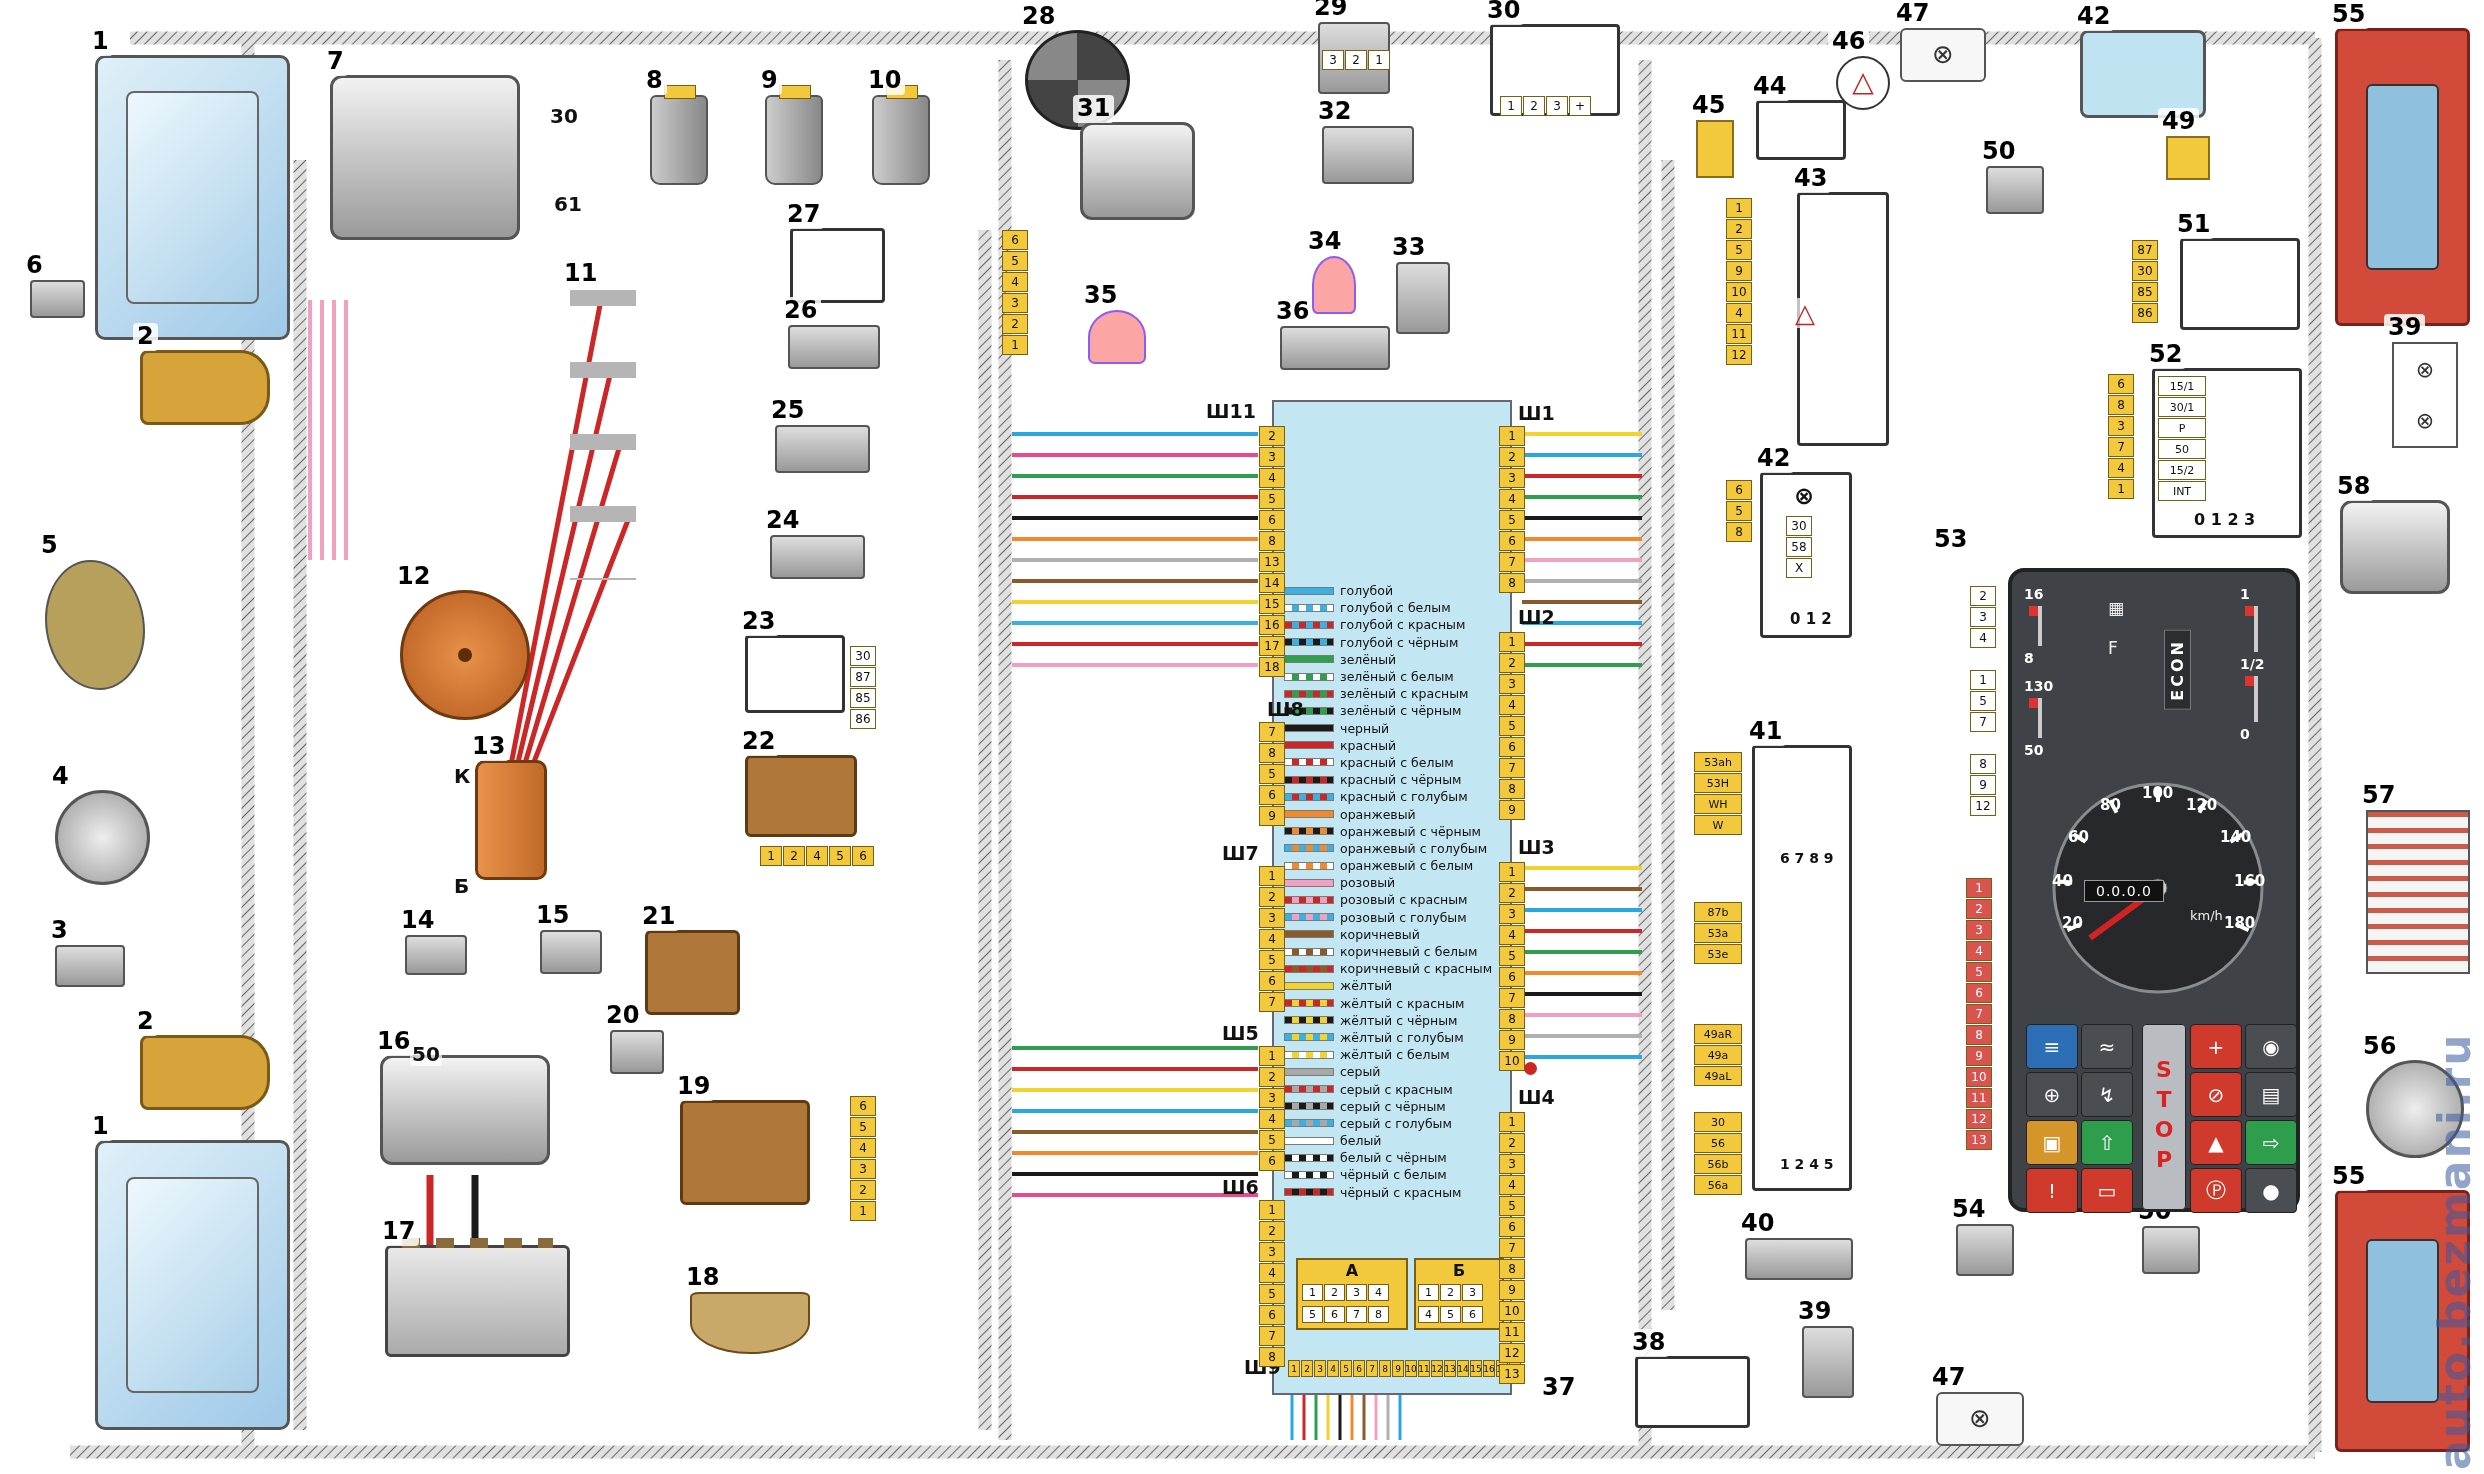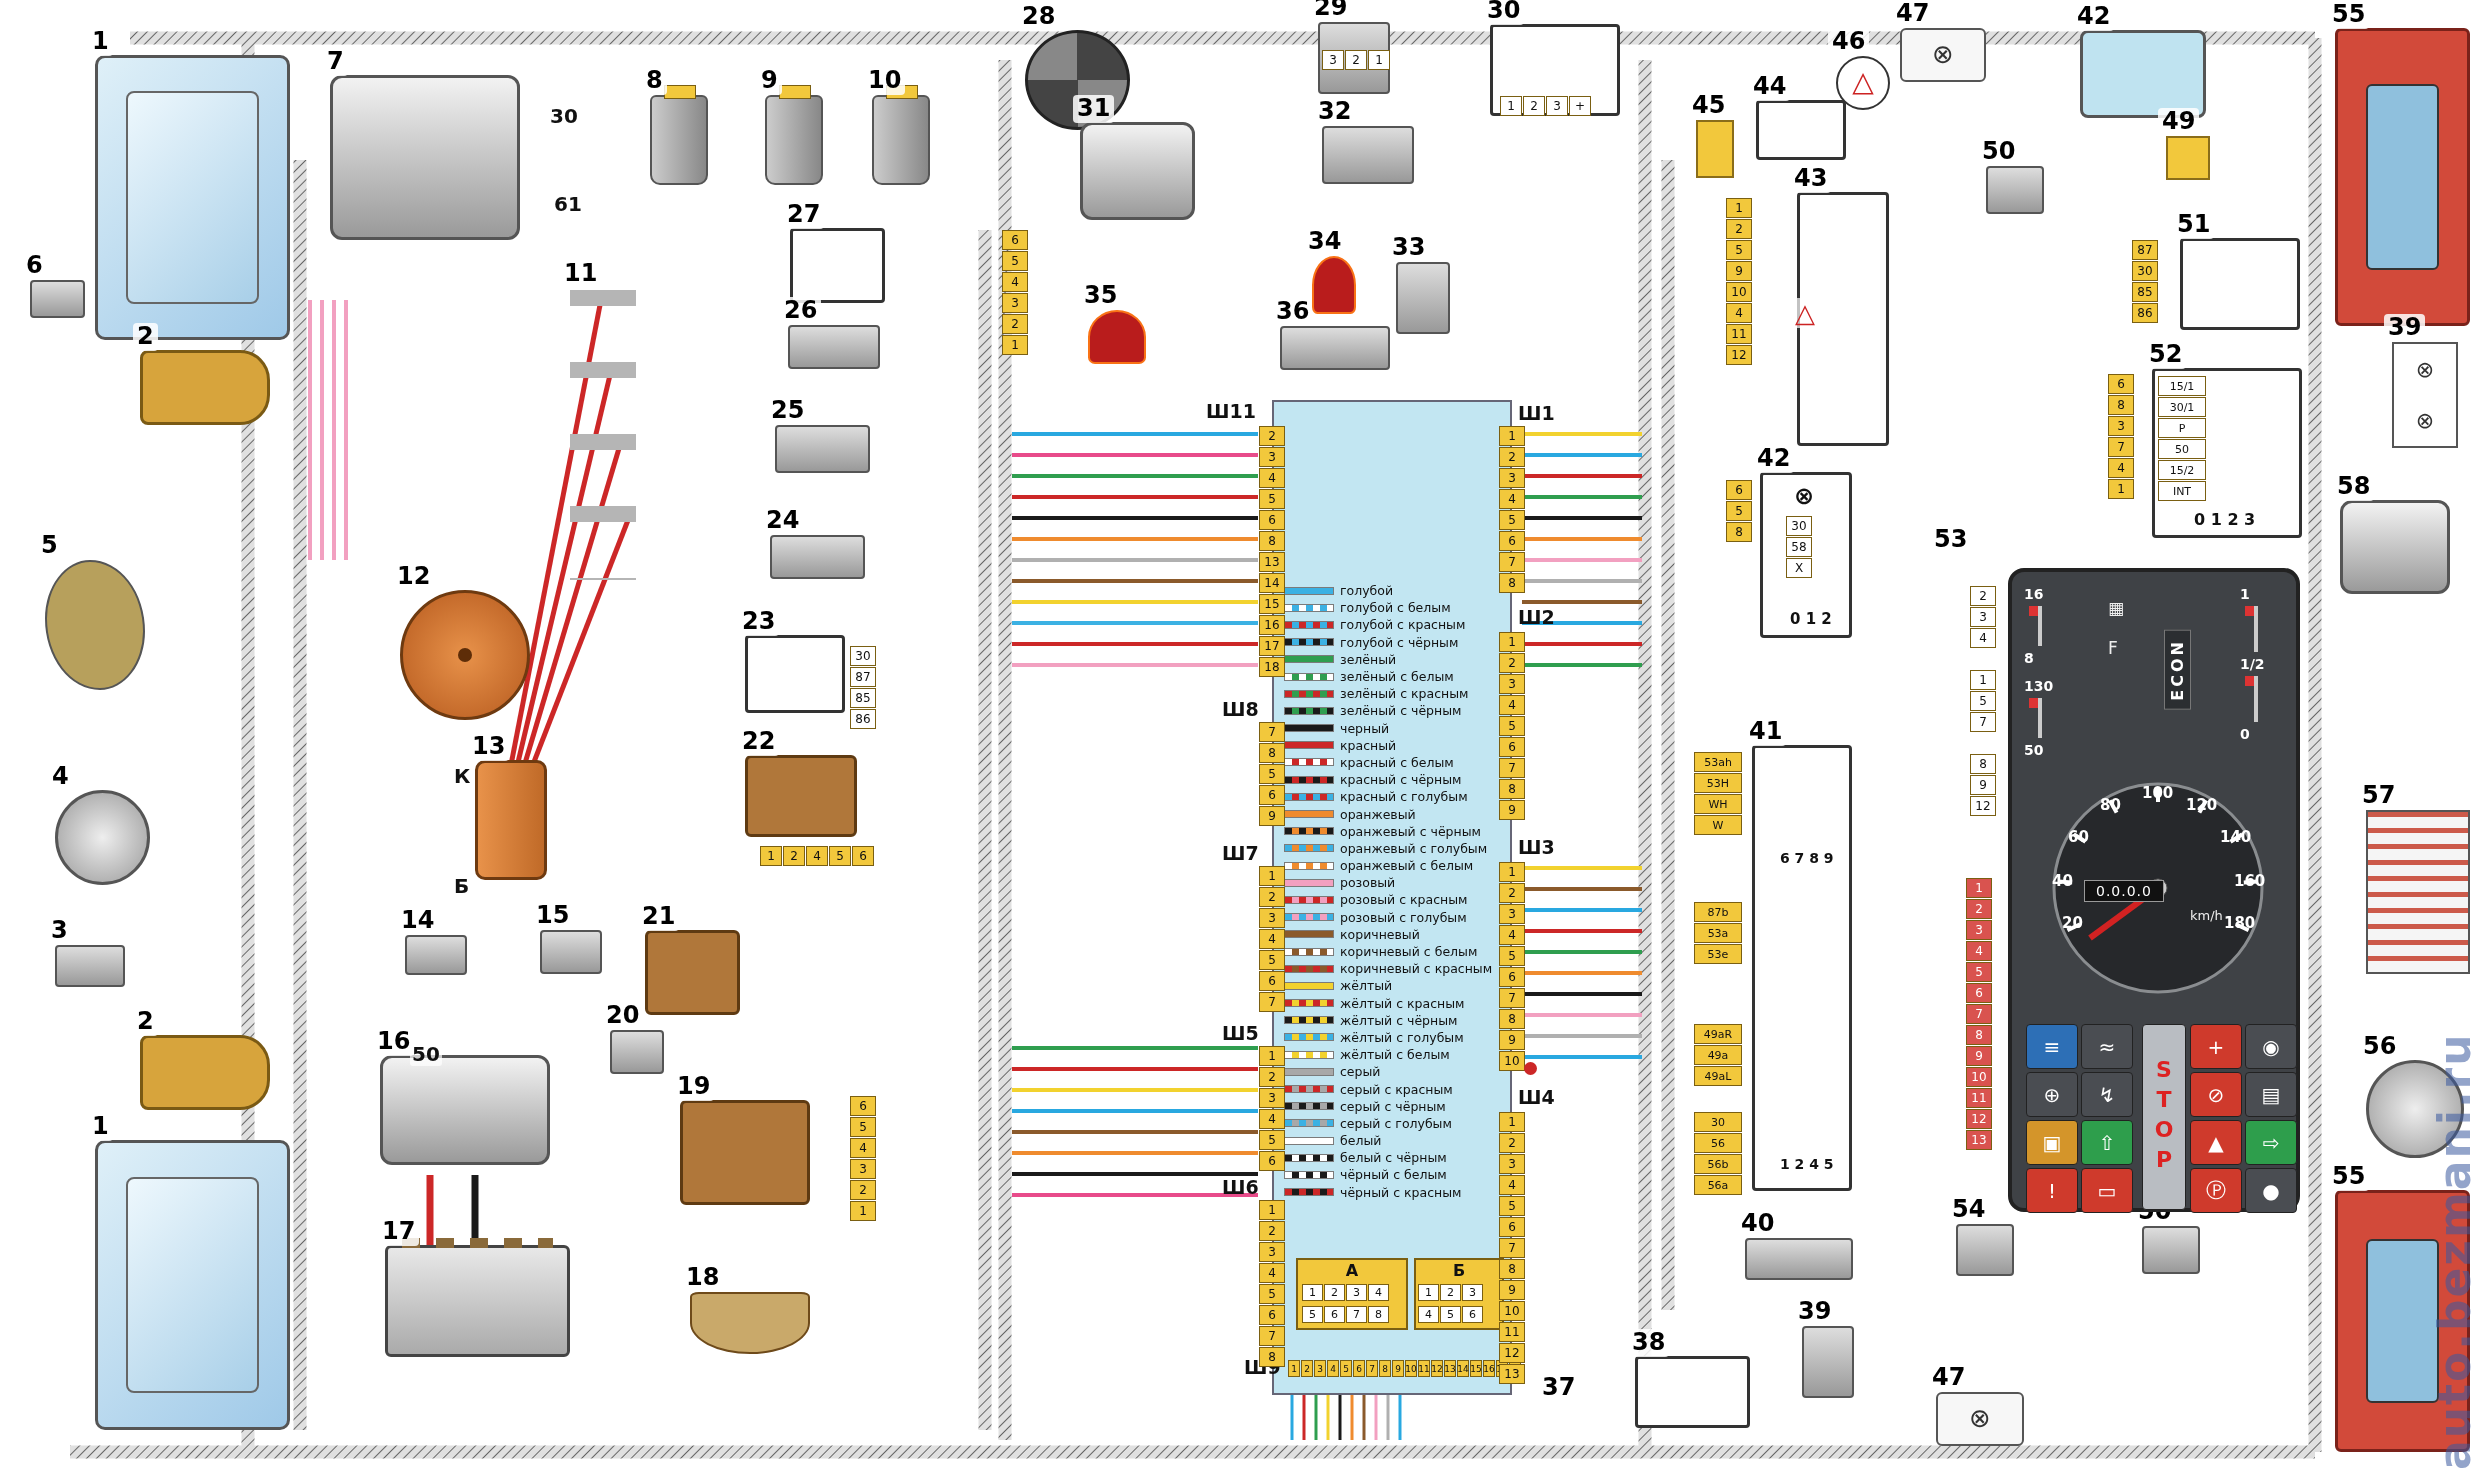--- a/index.html
+++ b/index.html
@@ -59,21 +59,21 @@
   [data-kind="round"]{border-radius:50%;background:radial-gradient(#eee,#999);border:3px solid #555;}
   [data-kind="plug"],[data-kind="sensor"],[data-kind="devsm"],[data-kind="cyl"],[data-kind="boltplug"]{
        background:linear-gradient(#ddd,#999);border:2px solid #555;border-radius:4px;}
   [data-kind="distributor"]{border-radius:50%;background:radial-gradient(#e8924a,#b65a1e);border:3px solid #6e3a10;}
   [data-kind="distributor"]::after{content:"";position:absolute;left:44%;top:44%;width:12%;height:12%;
        border-radius:50%;background:#5e2d08;}
   [data-kind="coil"]{background:linear-gradient(90deg,#e8924a,#c06a28);border:3px solid #6e3a10;border-radius:10px;}
   [data-kind="plugwires"]{background:repeating-linear-gradient(180deg,#b5b5b5 0 16px,transparent 16px 72px);}
   [data-kind="fanmotor"]{border-radius:50%;border:3px solid #222;
        background:conic-gradient(#444 0 25%,#888 0 50%,#444 0 75%,#888 0);}
-  [data-kind="lampsm"]{background:#b91c1c;border:2px solid #f97316;border-radius:50% 50% 12% 12%;}
+  [data-kind="lampsm"]{background:#fca5a5;border:2px solid #8b5cf6;border-radius:50% 50% 12% 12%;}
   [data-kind="yellowbox"],[data-kind="yellowpair"]{background:#f2c83c;border:2px solid #8a6d1a;}
   [data-kind="hazard"]{background:#fff;border:2px solid #333;border-radius:50%;}
   [data-kind="hazard"]::after{content:"△";color:#c22;font-size:28px;position:absolute;left:50%;top:50%;
        transform:translate(-50%,-56%);}
   [data-kind="lampbox"]{background:#f7f7f7;border:2px solid #555;border-radius:6px;}
   [data-kind="lampbox"]::after{content:"⊗";color:#333;font-size:26px;position:absolute;left:50%;top:50%;
        transform:translate(-50%,-52%);}
   [data-kind="blue"]{background:#bfe3f0;border:3px solid #555;border-radius:8px;}
   [data-kind="grid"]{background:repeating-linear-gradient(180deg,#cc5a4a 0 5px,#f5f5f5 5px 16px);border:2px solid #555;}
   [data-kind="boat"]{background:#c9a96a;border:2px solid #6e4a1a;border-radius:12% 12% 80% 80%;}
@@ -386,21 +386,21 @@
         <span class="llabel">чёрный с белым</span>
       </div>
 
       <div class="legend-row">
         <span class="swatch" style="--c1: #1a1a1a; --c2: #cc2727;"></span>
         <span class="llabel">чёрный с красным</span>
       </div>
     </div>
 
   <div class="shlabel" style="left:1206px;top:400px">Ш11</div>
-  <div class="shlabel" style="left:1222px;top:698px">Ш8</div>
+  <div class="shlabel" style="left:1267px;top:698px">Ш8</div>
   <div class="shlabel" style="left:1222px;top:842px">Ш7</div>
   <div class="shlabel" style="left:1222px;top:1022px">Ш5</div>
   <div class="shlabel" style="left:1222px;top:1176px">Ш6</div>
   <div class="shlabel" style="left:1244px;top:1356px">Ш9</div>
   <div class="shlabel" style="left:1518px;top:402px">Ш1</div>
   <div class="shlabel" style="left:1518px;top:606px">Ш2</div>
   <div class="shlabel" style="left:1518px;top:836px">Ш3</div>
   <div class="shlabel" style="left:1518px;top:1086px">Ш4</div>
   <div class="reddot" style="left:1524px;top:1062px"></div>
 

